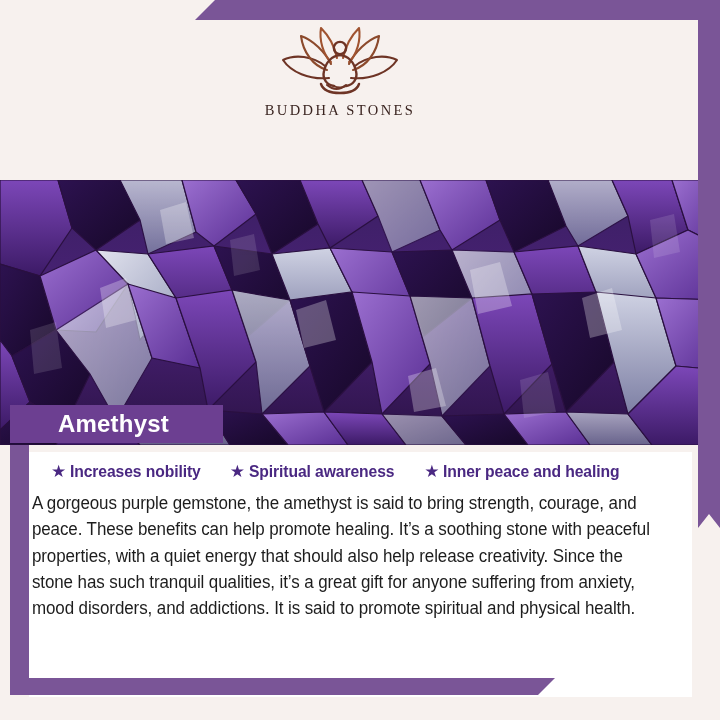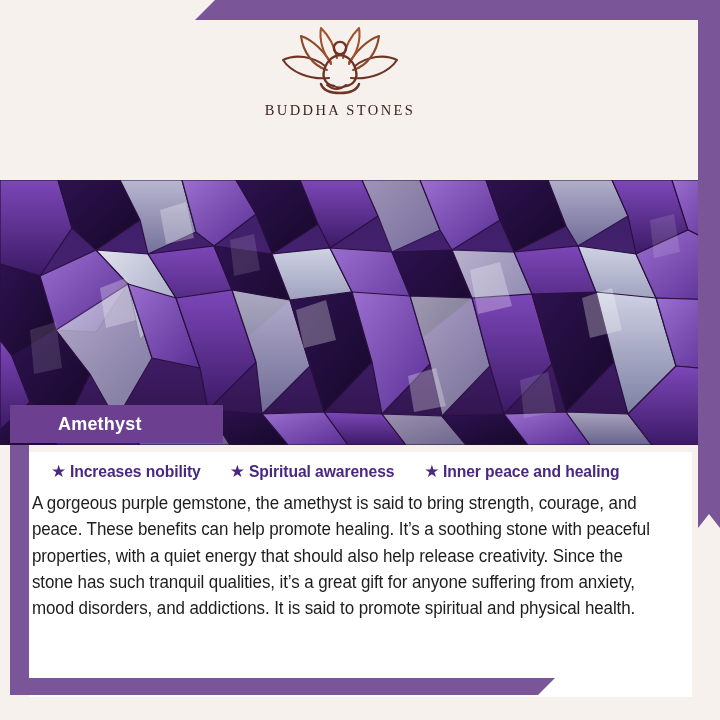--- a/index.html
+++ b/index.html
@@ -138,21 +138,21 @@
     height: 38px;
     background: #6c3f91;
     display: flex;
     align-items: center;
     z-index: 3;
   }
   .stone-name-text {
     color: #ffffff;
     font-family: "Liberation Sans Narrow", "Liberation Sans", sans-serif;
     font-weight: 700;
-    font-size: 18px;
+    font-size: 24px;
     letter-spacing: 0.2px;
     padding-left: 48px;
   }
 
   
   .content-panel {
     position: absolute;
     left: 29px;
     top: 452px;
     width: 663px;

